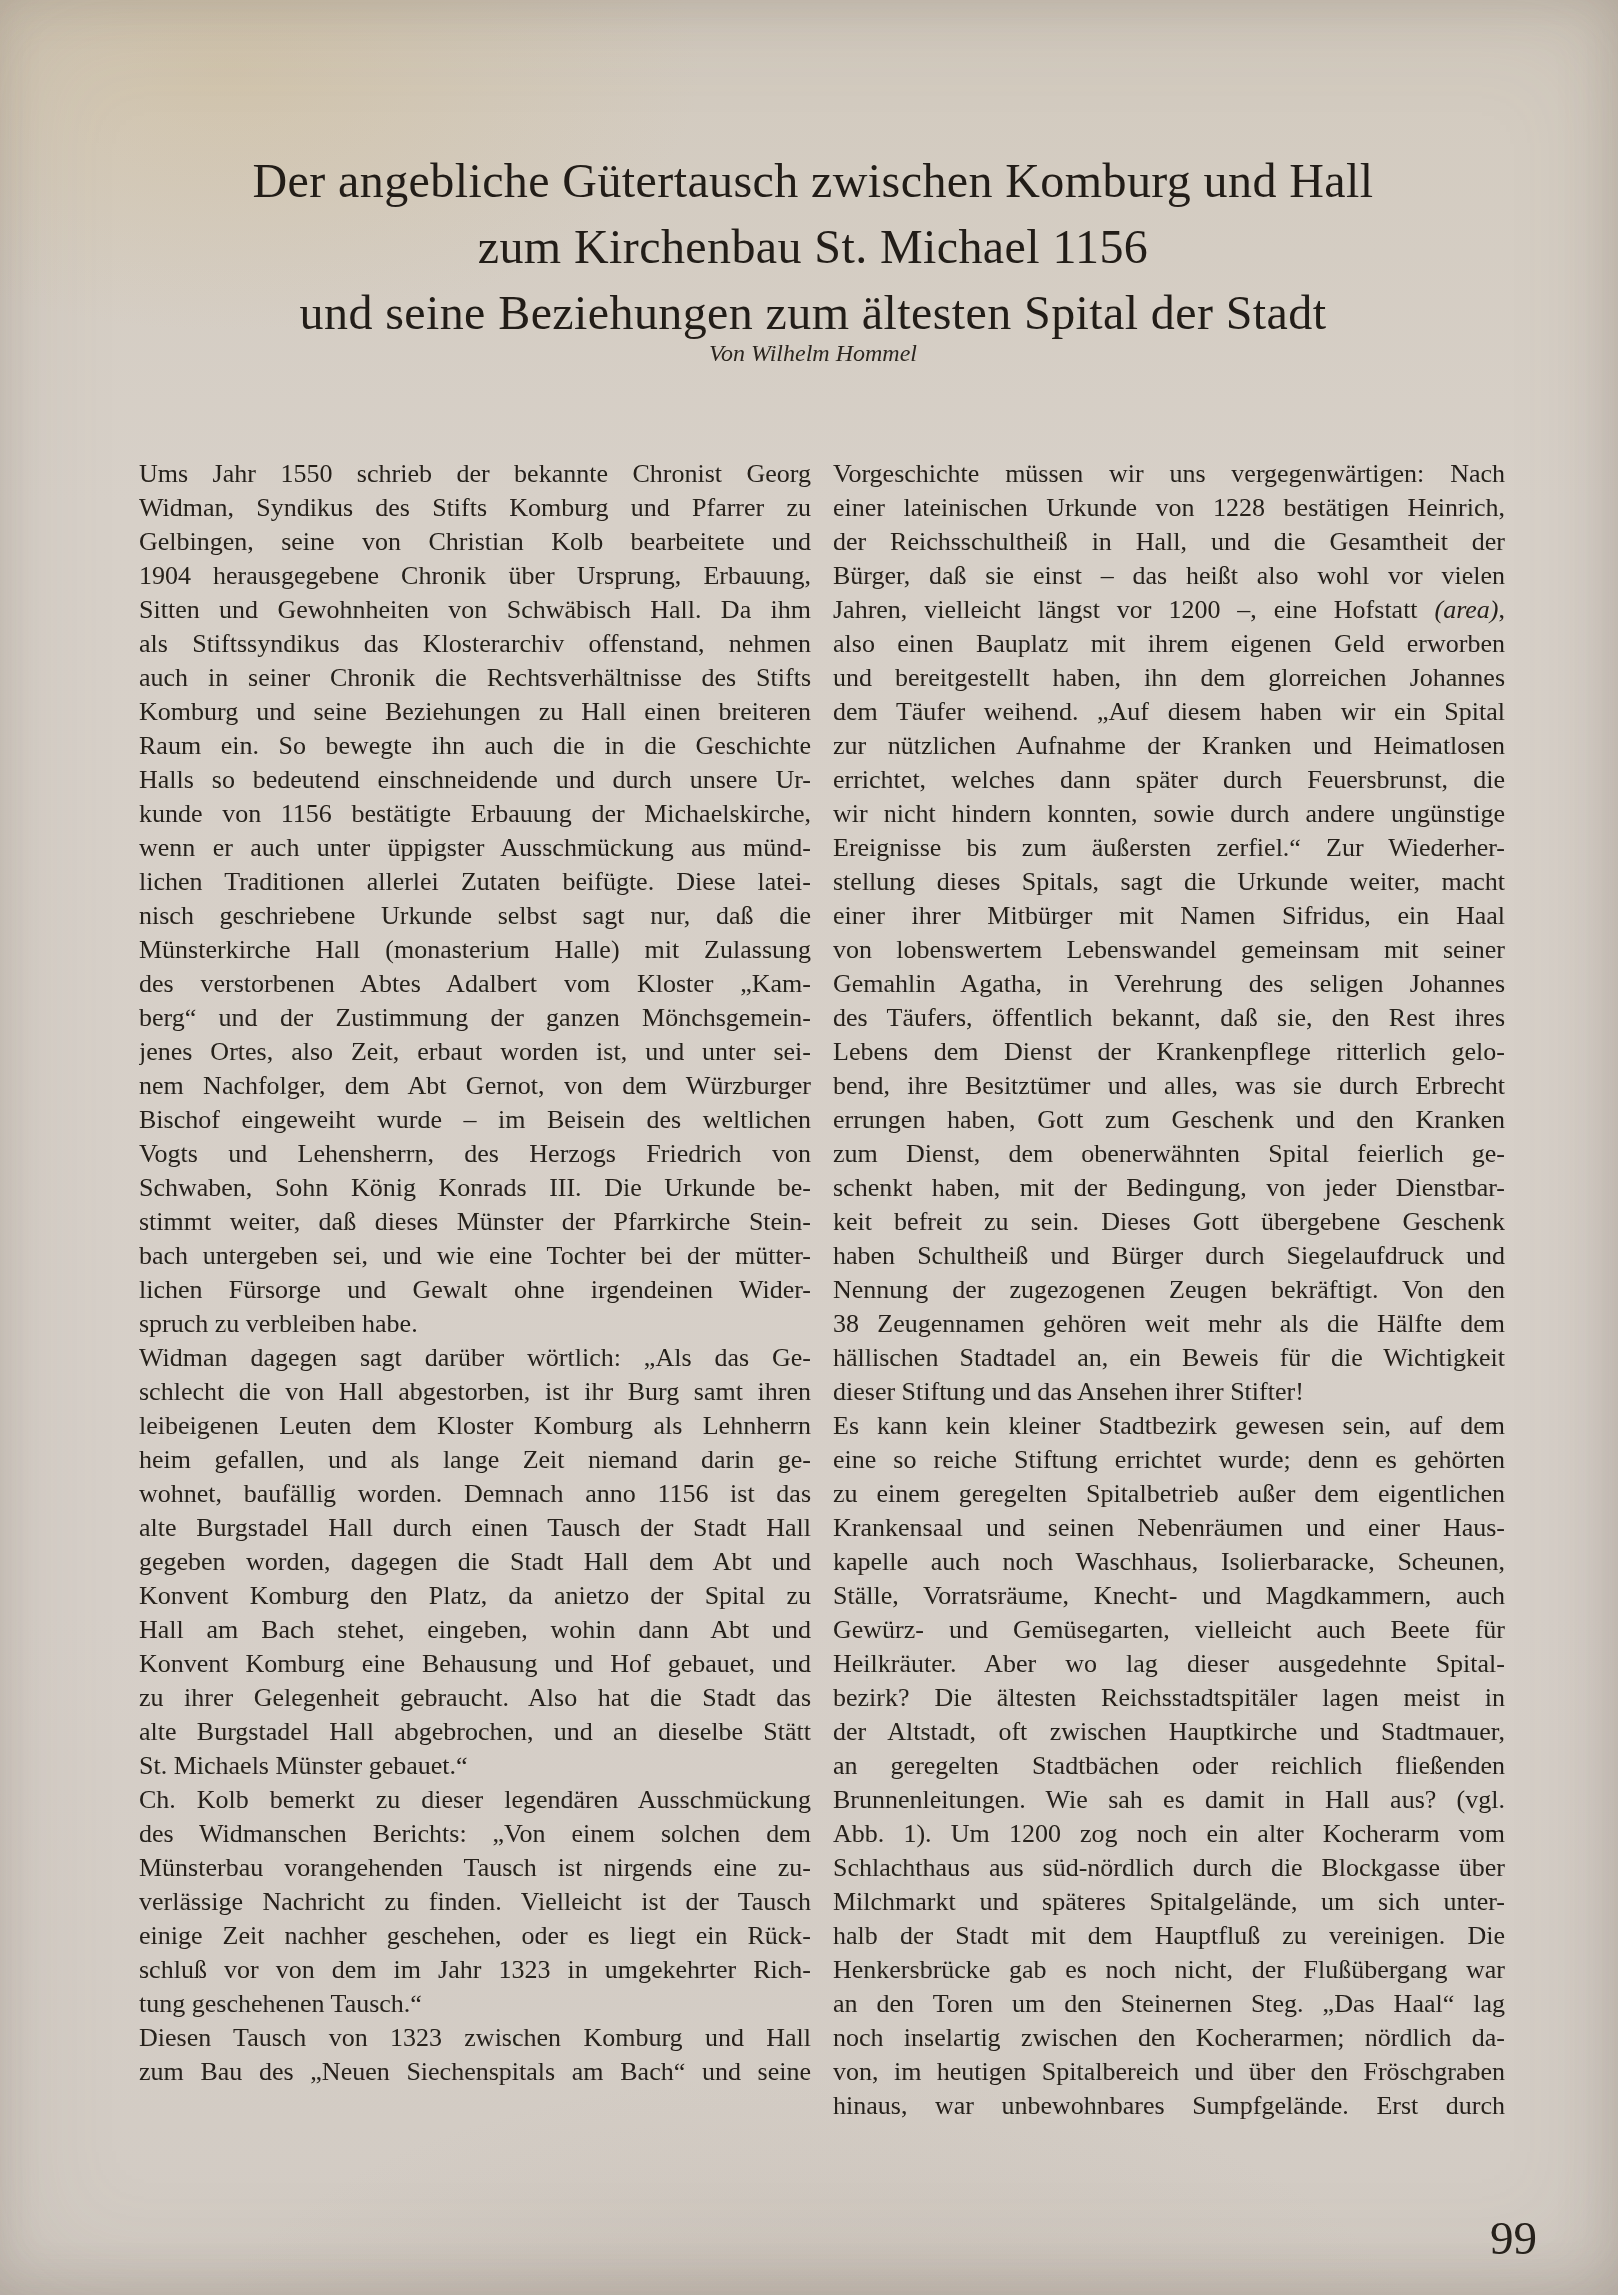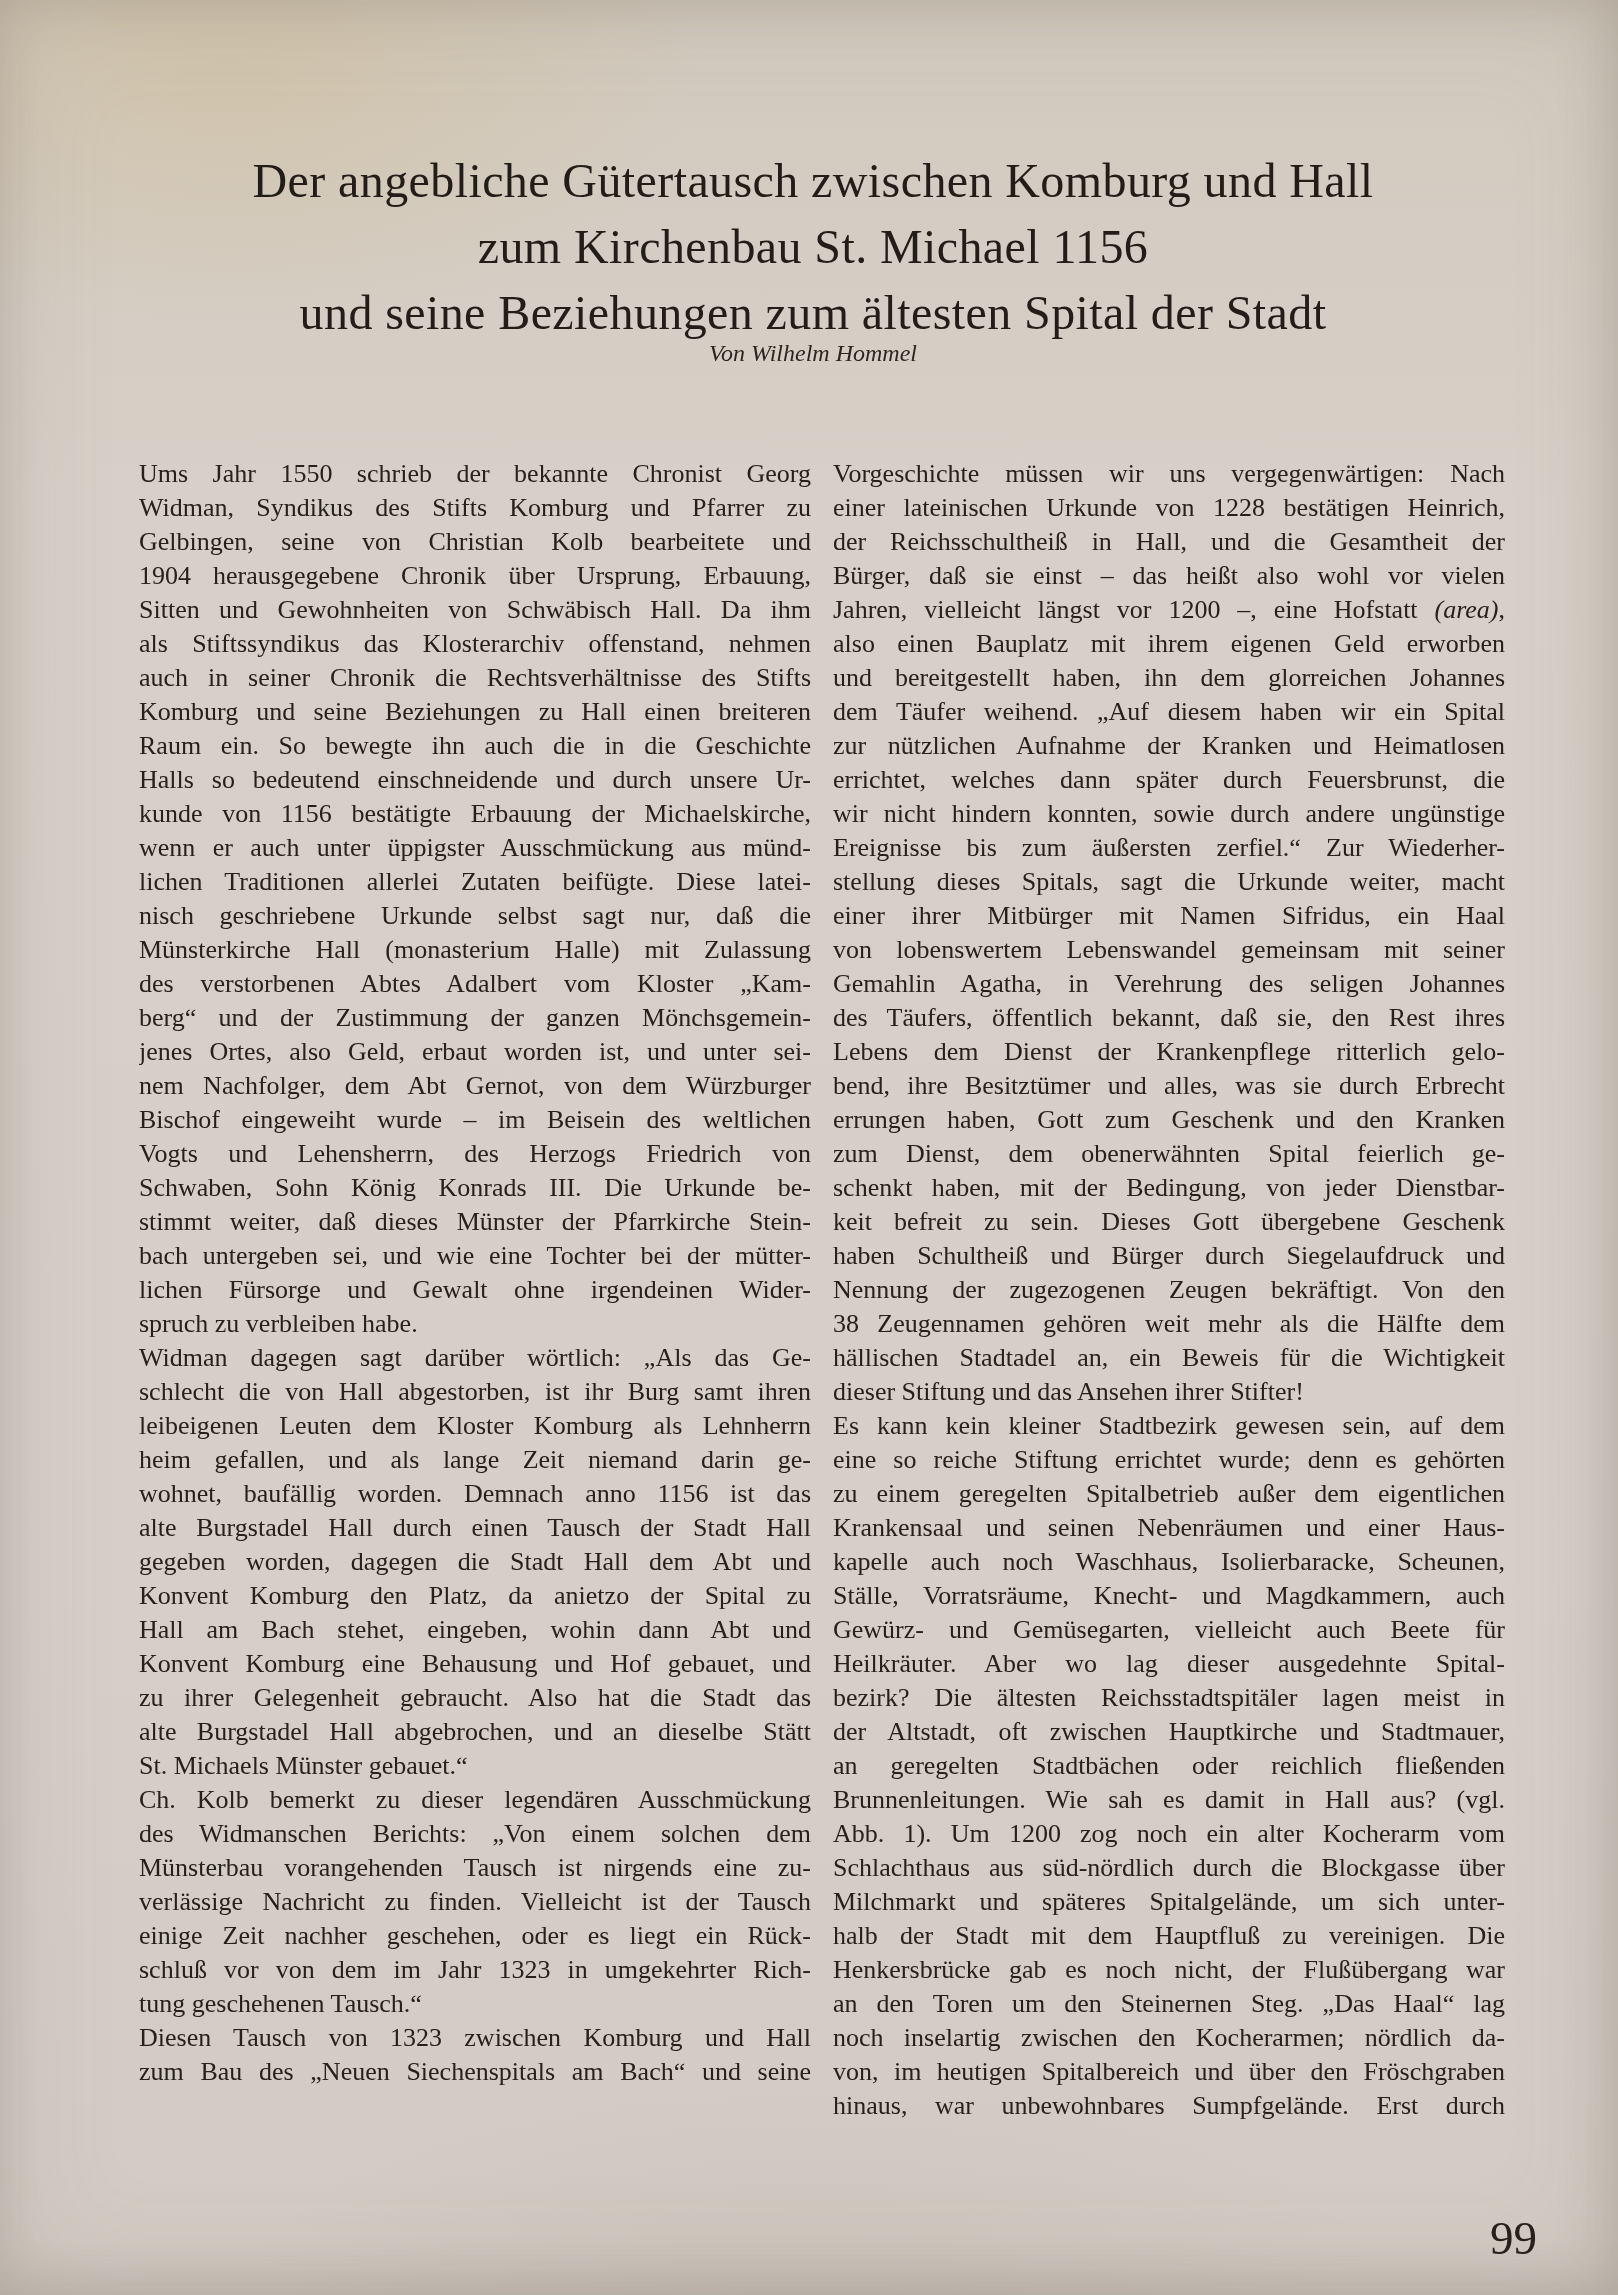--- a/index.html
+++ b/index.html
@@ -102,21 +102,21 @@
         <div class="line">Komburg und seine Beziehungen zu Hall einen breiteren</div>
         <div class="line">Raum ein. So bewegte ihn auch die in die Geschichte</div>
         <div class="line">Halls so bedeutend einschneidende und durch unsere Ur-</div>
         <div class="line">kunde von 1156 bestätigte Erbauung der Michaelskirche,</div>
         <div class="line">wenn er auch unter üppigster Ausschmückung aus münd-</div>
         <div class="line">lichen Traditionen allerlei Zutaten beifügte. Diese latei-</div>
         <div class="line">nisch geschriebene Urkunde selbst sagt nur, daß die</div>
         <div class="line">Münsterkirche Hall (monasterium Halle) mit Zulassung</div>
         <div class="line">des verstorbenen Abtes Adalbert vom Kloster „Kam-</div>
         <div class="line">berg“ und der Zustimmung der ganzen Mönchsgemein-</div>
-        <div class="line">jenes Ortes, also Geld, erbaut worden ist, und unter sei-</div>
+        <div class="line">jenes Ortes, also Zeit, erbaut worden ist, und unter sei-</div>
         <div class="line">nem Nachfolger, dem Abt Gernot, von dem Würzburger</div>
         <div class="line">Bischof eingeweiht wurde – im Beisein des weltlichen</div>
         <div class="line">Vogts und Lehensherrn, des Herzogs Friedrich von</div>
         <div class="line">Schwaben, Sohn König Konrads III. Die Urkunde be-</div>
         <div class="line">stimmt weiter, daß dieses Münster der Pfarrkirche Stein-</div>
         <div class="line">bach untergeben sei, und wie eine Tochter bei der mütter-</div>
         <div class="line">lichen Fürsorge und Gewalt ohne irgendeinen Wider-</div>
         <div class="line para-end">spruch zu verbleiben habe.</div>
         <div class="line">Widman dagegen sagt darüber wörtlich: „Als das Ge-</div>
         <div class="line">schlecht die von Hall abgestorben, ist ihr Burg samt ihren</div>

